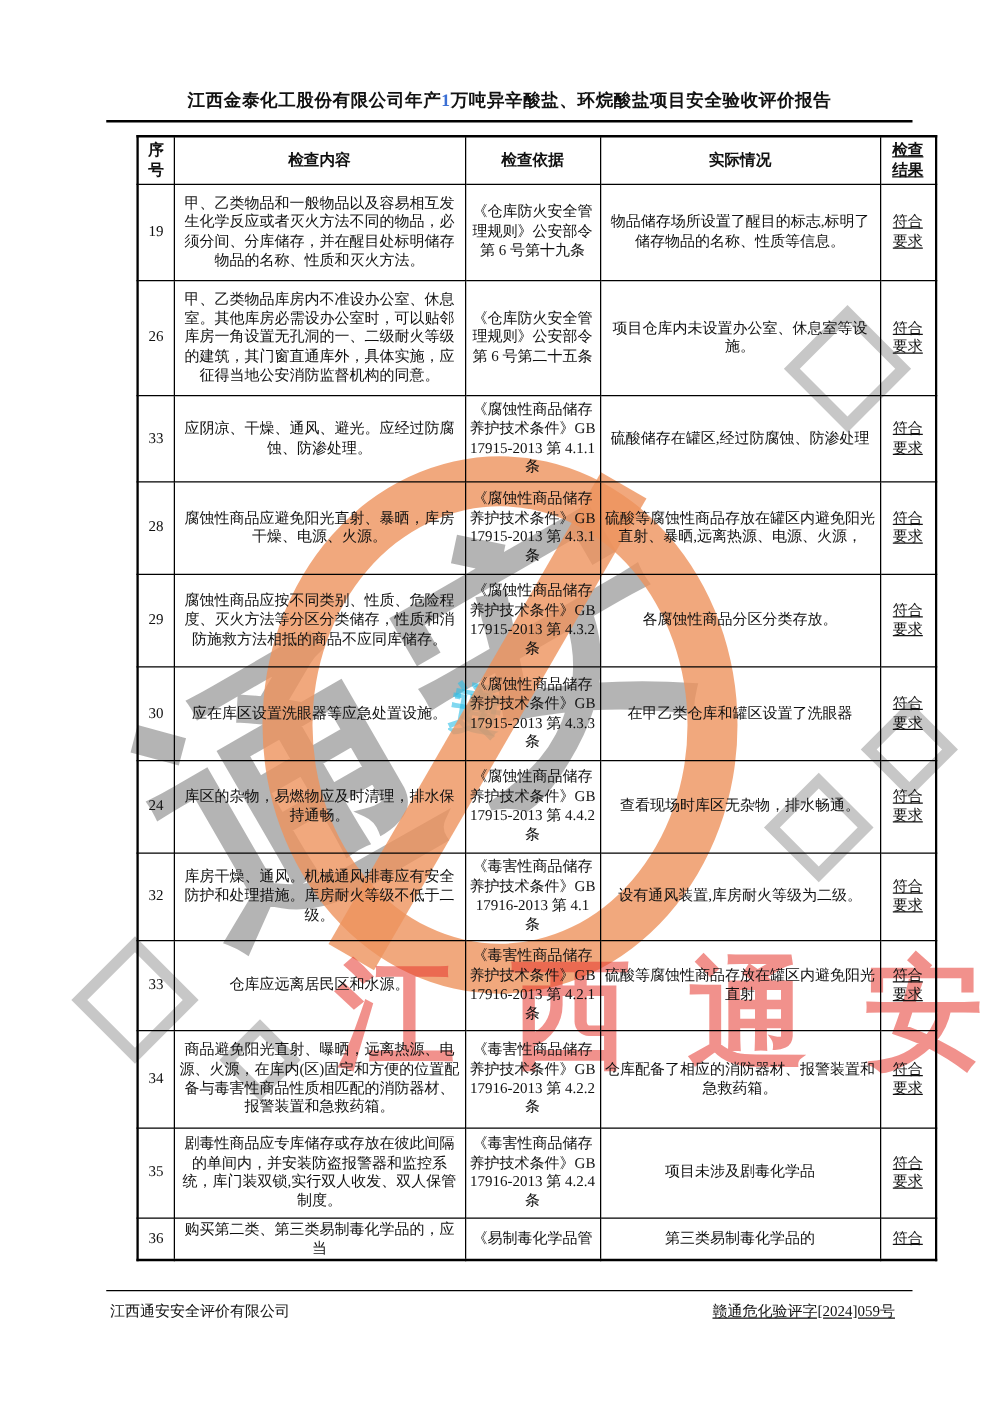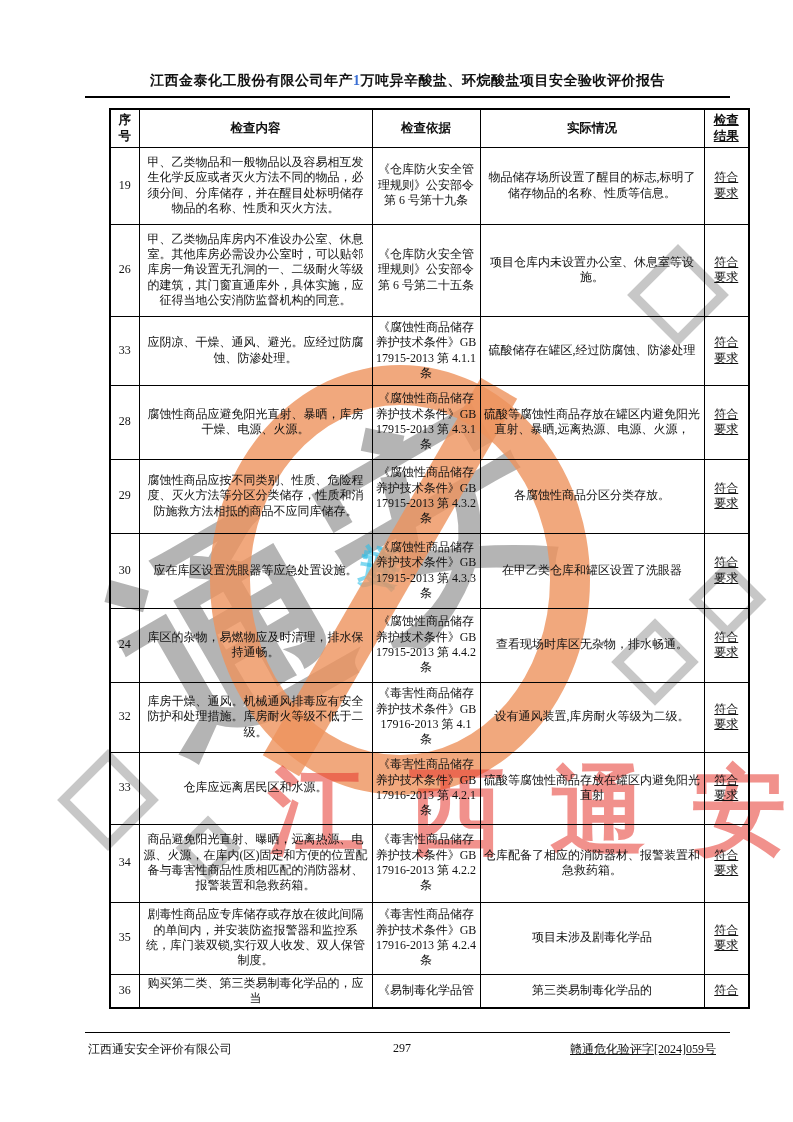--- a/index.html
+++ b/index.html
@@ -214,16 +214,15 @@
           <td>《易制毒化学品管</td>
           <td>第三类易制毒化学品的</td>
           <td class="col-result">符合</td>
         </tr>
       </tbody>
   </table>
 </div>
 
 <div class="footer-rule"></div>
 <div class="footer">
-  <span class="f-center">297</span>
   <span class="f-left">江西通安安全评价有限公司</span>
   <span class="f-right">赣通危化验评字[2024]059号</span>
 </div>
 
 </body></html>

